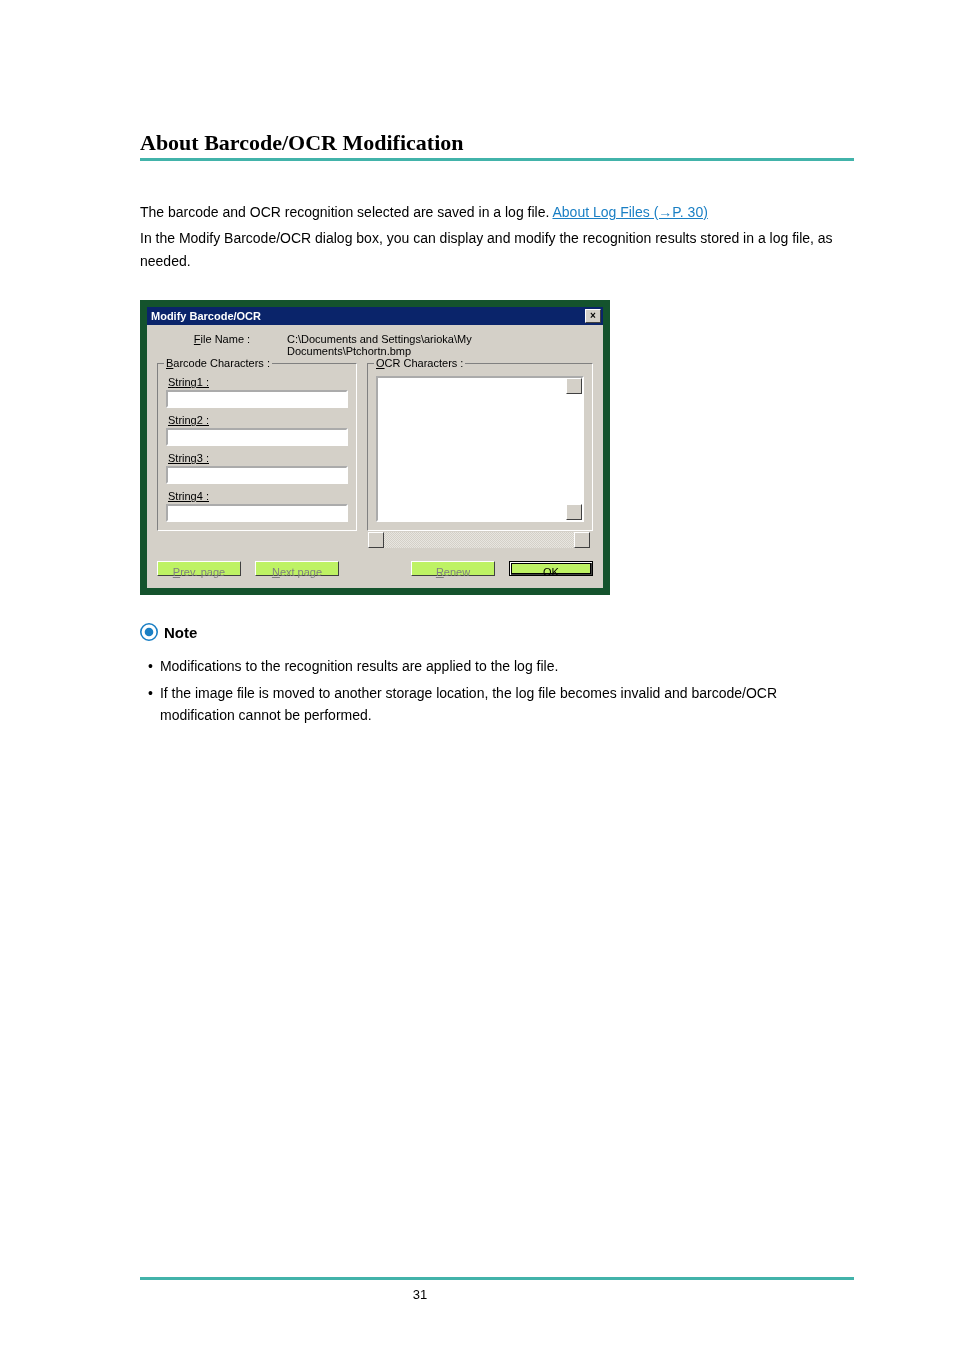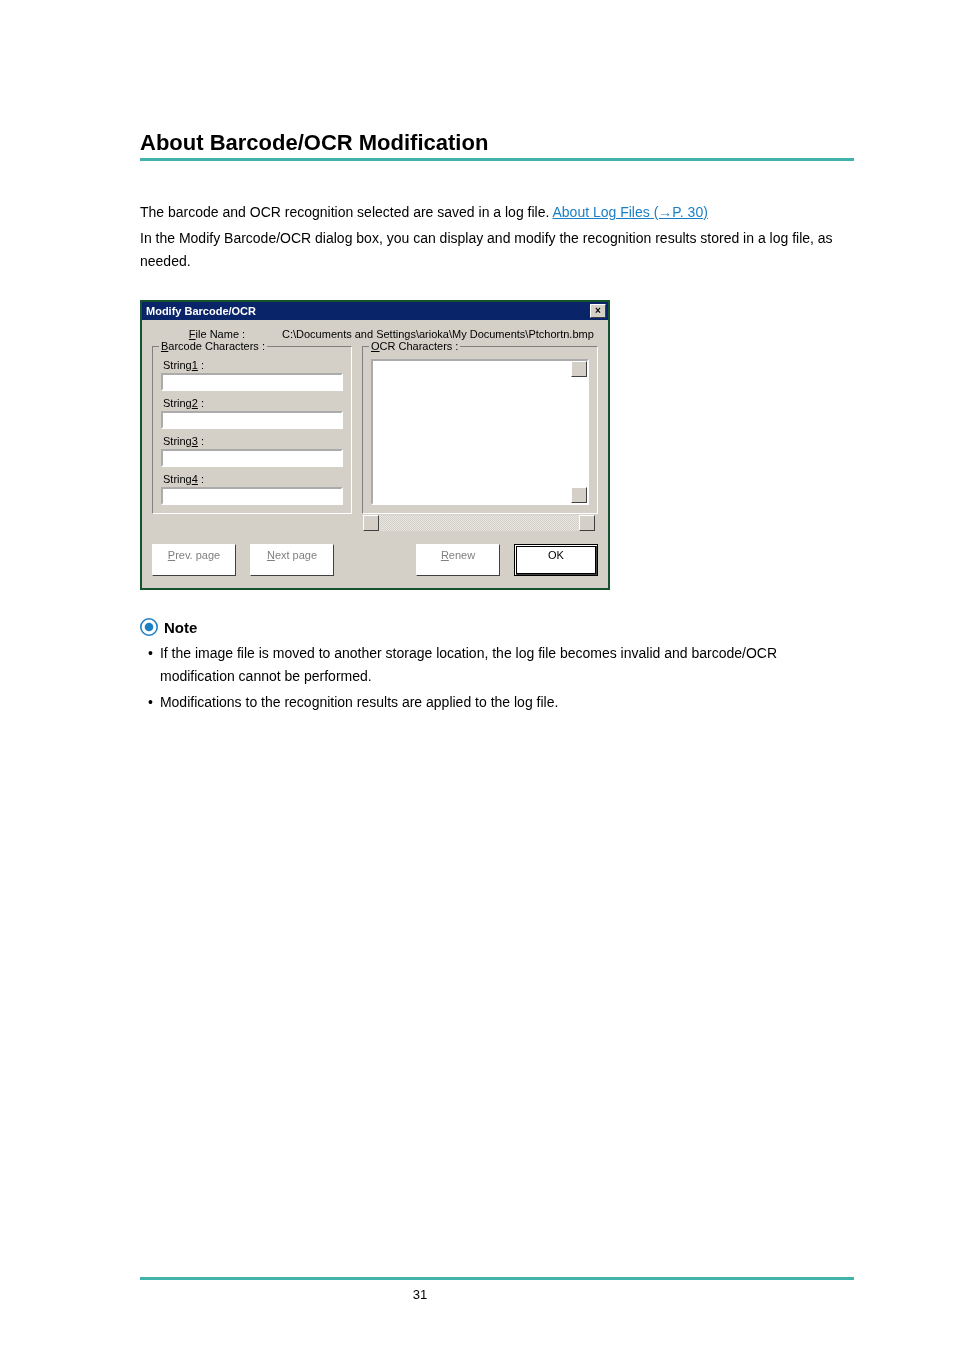--- a/index.html
+++ b/index.html
@@ -12,20 +12,21 @@
     position: relative;
   }
   .page {
     padding: 130px 100px 0 140px;
   }
   h1 {
     font-size: 22px;
     font-weight: bold;
     margin: 0 0 2px 0;
     color: #000;
+    font-family: Liberation Serif, serif;
   }
   .heading-underline {
     height: 3px;
     background: #42b3aa;
     margin-bottom: 40px;
   }
   .body-text {
     font-size: 14px;
     line-height: 1.6;
     color: #000;
@@ -34,21 +35,21 @@
   .link {
     color: #1a7fc4;
     text-decoration: underline;
     cursor: pointer;
     margin-top: 20px;
   }
   
   .dialog {
     width: 470px;
     margin-top: 28px;
-    border: 2px solid #14532d;
+    border: 7px solid #14532d;
     font-family: "MS Sans Serif", Tahoma, sans-serif;
     font-size: 11px;
     background: #d4d0c8;
   }
   .titlebar {
     background: #0a246a;
     color: #fff;
     font-weight: bold;
     height: 18px;
     display: flex;
@@ -83,21 +84,21 @@
     display: flex;
     gap: 10px;
   }
   .fieldset {
     border: 1px solid #fff;
     border-top-color: #808080;
     border-left-color: #808080;
     padding: 6px 8px 8px 8px;
     position: relative;
   }
-  .fieldset.left { flex: 0 0 200px; }
+  .fieldset.left { flex: 0 0 200px; text-decoration: underline; }
   .fieldset.right { flex: 1; }
   .legend {
     position: absolute;
     top: -7px;
     left: 6px;
     background: #d4d0c8;
     padding: 0 2px;
   }
   .field-label { display: block; margin: 6px 0 2px 2px; }
   .text-input {
@@ -149,22 +150,22 @@
     vertical-align: top;
   }
   .btn-row {
     display: flex;
     gap: 14px;
     margin-top: 30px;
   }
   .btn-row .spacer { flex: 1; }
   .win-btn {
     min-width: 84px;
-    height: 32px;
-    background: #ffffff;
+    height: 15px;
+    background: #bef264;
     border: 1px solid #fff;
     border-right-color: #404040;
     border-bottom-color: #404040;
     font-family: inherit;
     font-size: 11px;
     padding: 0 6px;
     text-align: center;
     line-height: 20px;
     color: #808080;
   }
@@ -176,21 +177,21 @@
     box-shadow: inset 1px 1px 0 #fff, inset -1px -1px 0 #404040;
   }
   .underline { text-decoration: underline; }
 
   
   .note-section { margin-top: 28px; }
   .note-header {
     display: flex;
     align-items: center;
     gap: 6px;
-    margin-bottom: 6px;
+    margin-bottom: 14px;
   }
   .note-icon {
     width: 18px;
     height: 18px;
   }
   .note-title {
     font-weight: bold;
     font-size: 15px;
   }
   .note-list {
@@ -289,20 +290,20 @@
 
   <div class="note-section">
     <div class="note-header">
       <svg class="note-icon" viewBox="0 0 18 18">
         <circle cx="9" cy="9" r="8.2" fill="none" stroke="#1a7fc4" stroke-width="1.6"></circle>
         <circle cx="9" cy="9" r="4.3" fill="#1a7fc4"></circle>
       </svg>
       <span class="note-title">Note</span>
     </div>
     <ul class="note-list">
+      <li>Modifications to the recognition results are applied to the log file.</li>
       <li>If the image file is moved to another storage location, the log file becomes invalid and barcode/OCR modification cannot be performed.</li>
-      <li>Modifications to the recognition results are applied to the log file.</li>
     </ul>
   </div>
 </div>
 
 <div class="footer-rule"></div>
 <div class="page-num">31</div>
 
 </body></html>

